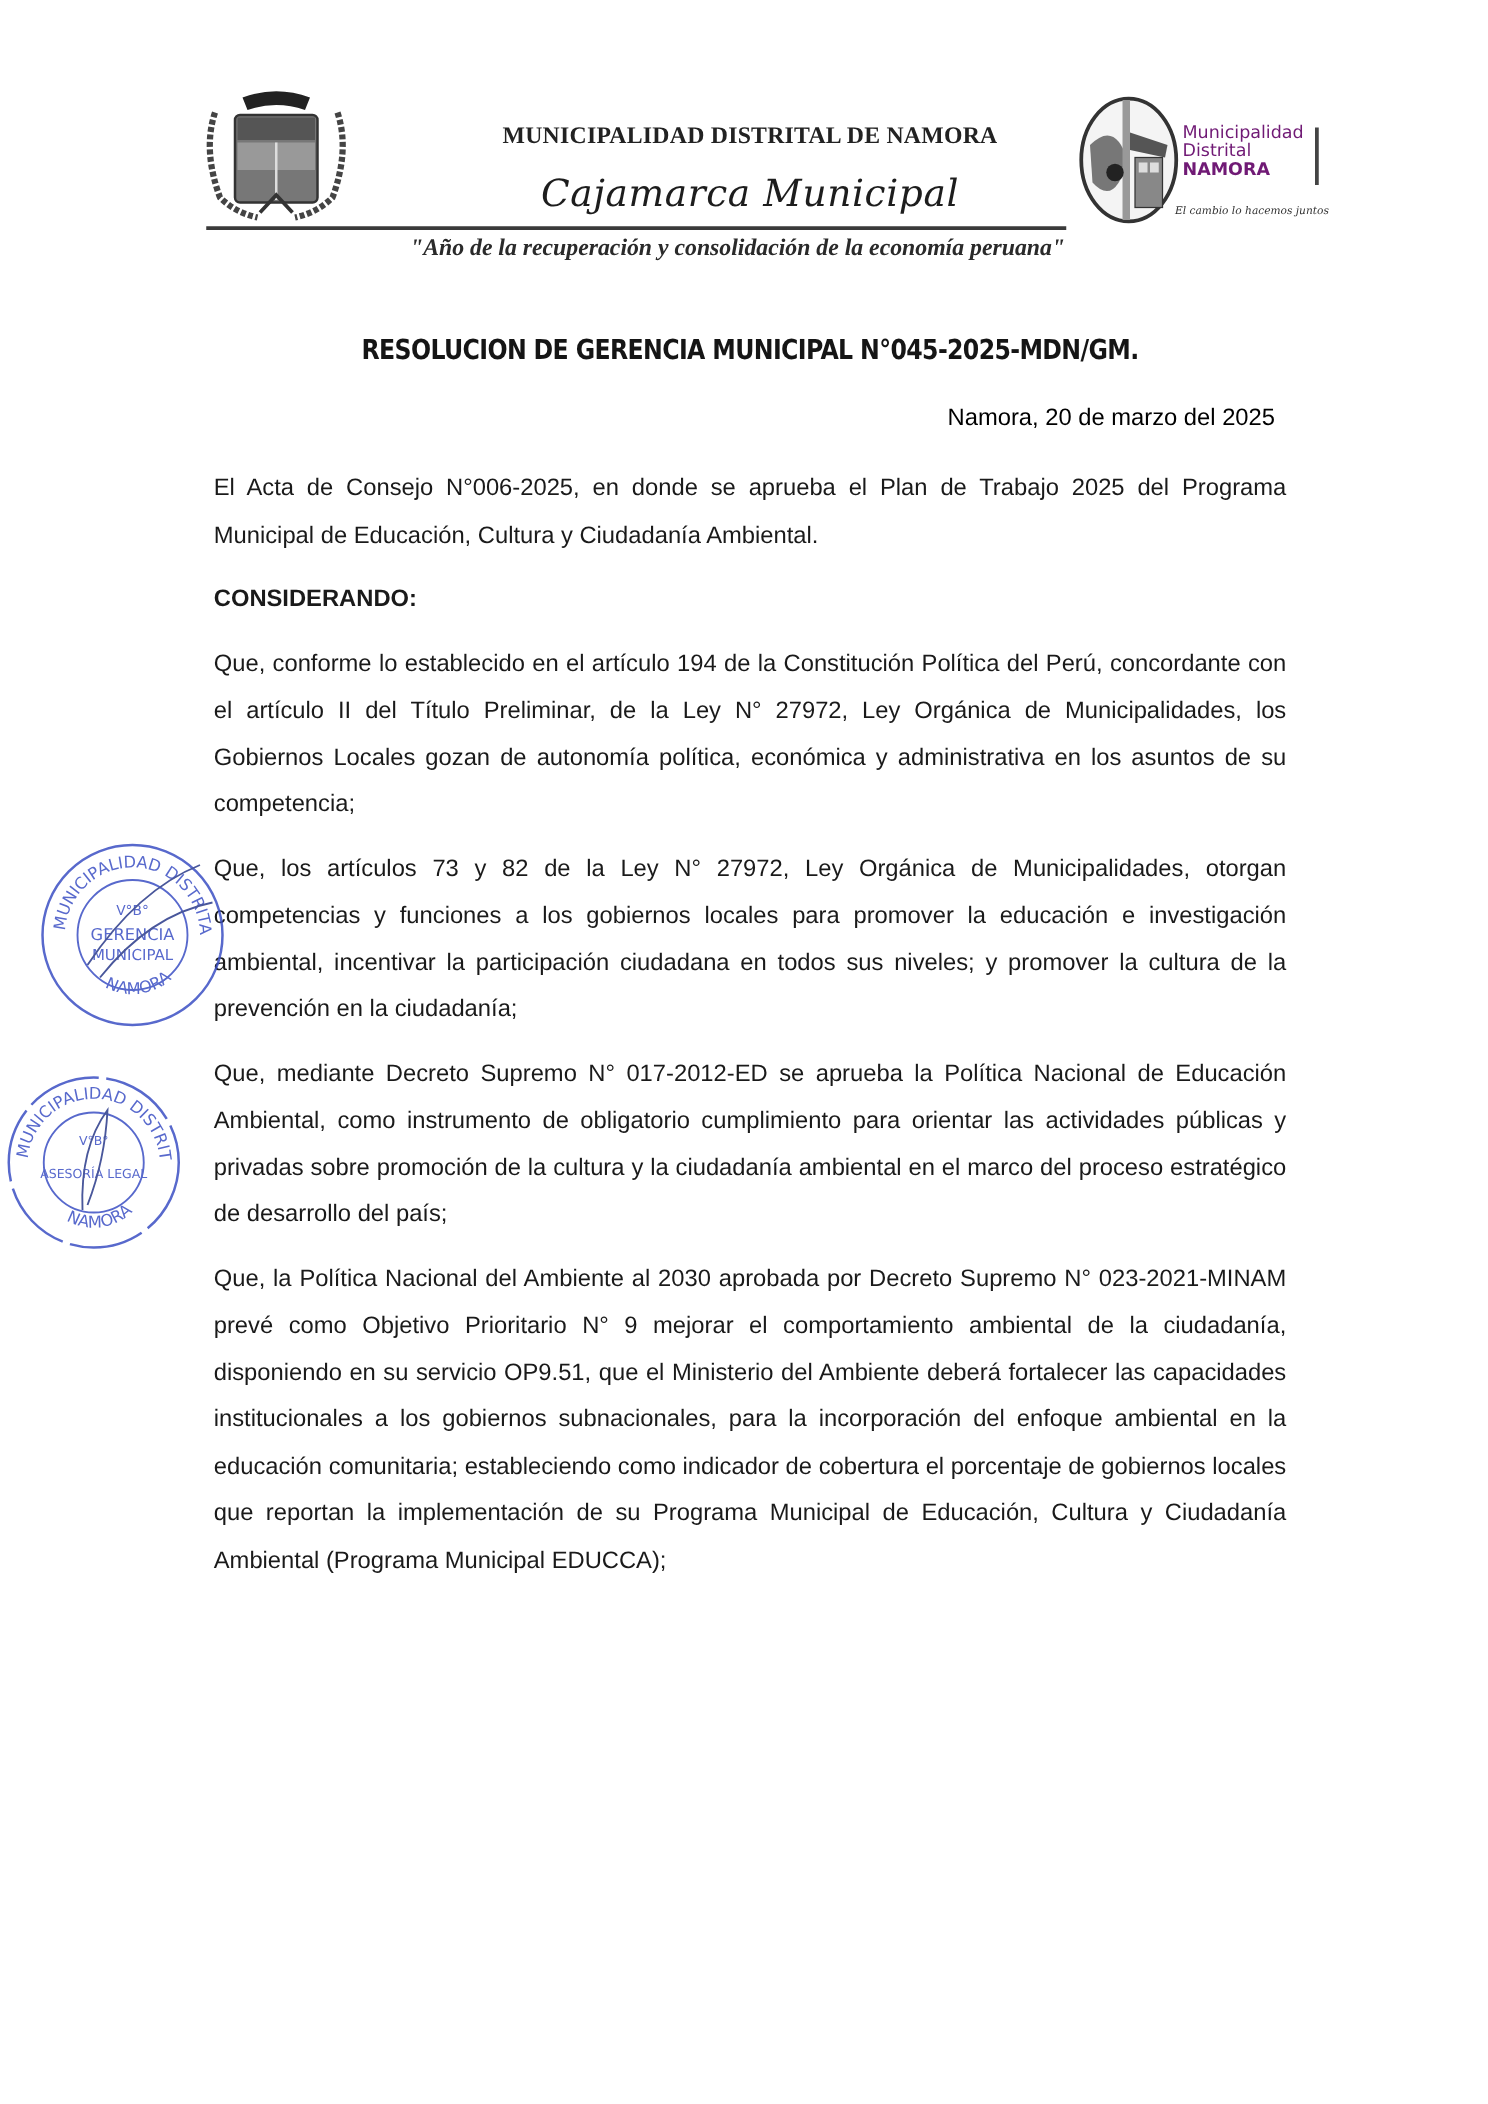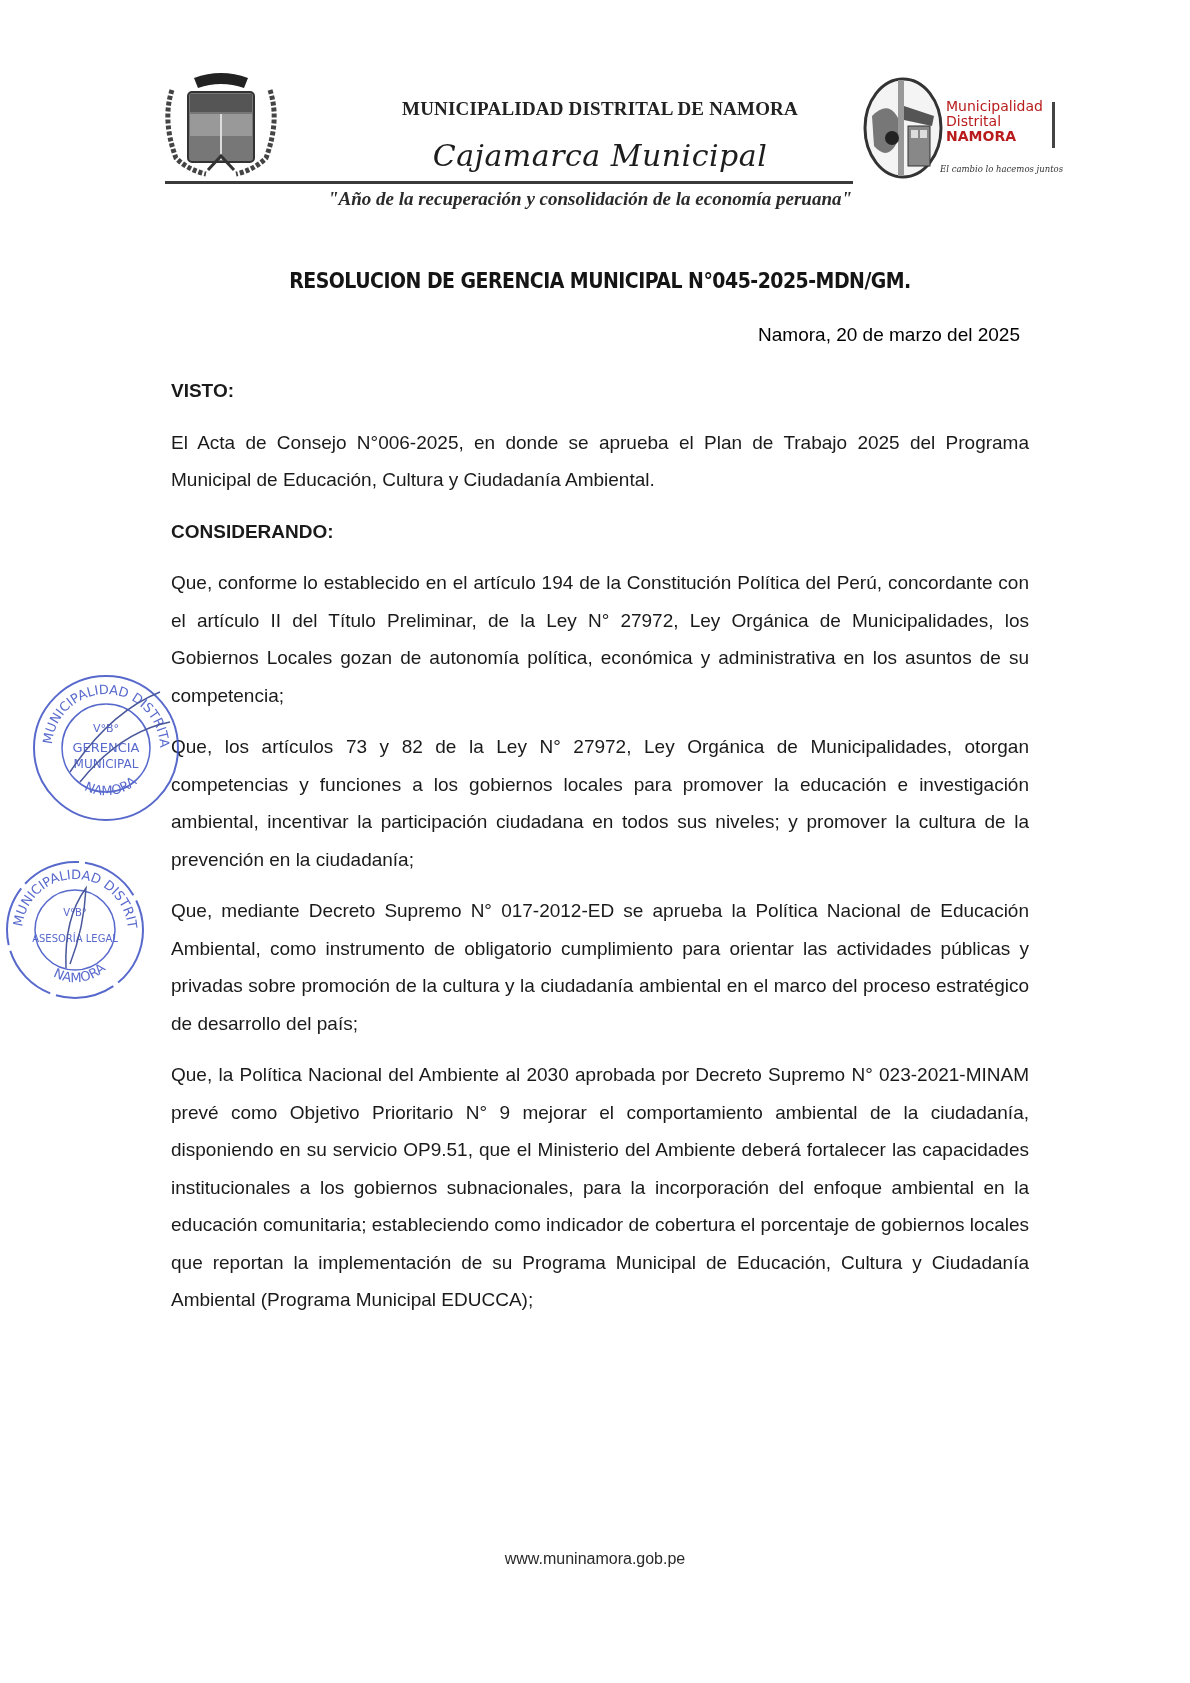--- a/index.html
+++ b/index.html
@@ -7,21 +7,21 @@
   .abs { position:absolute; }
 
   
   .coat { left:158px; top:70px; width:126px; height:108px; }
   .hdr-title { left:380px; top:98px; width:440px; text-align:center; font-family:"Liberation Serif", "DejaVu Serif", serif; font-weight:bold; font-size:19px; letter-spacing:0.2px; color:#222; }
   .hdr-sub { left:380px; top:138px; width:440px; text-align:center; font-family:"DejaVu Serif", "Liberation Serif", serif; font-style:italic; font-size:30px; color:#1d1d1d; letter-spacing:0.5px; }
   .hdr-rule { left:165px; top:181px; width:688px; height:3px; background:#3a3a3a; }
   .hdr-motto { left:240px; top:188px; width:700px; text-align:center; font-family:"Liberation Serif", "DejaVu Serif", serif; font-style:italic; font-weight:bold; font-size:19px; color:#2a2a2a; }
 
   .logo-right { left:862px; top:76px; width:82px; height:104px; }
-  .logo-text { left:946px; top:99px; font-family:"DejaVu Sans", sans-serif; font-size:14px; line-height:15px; color:#b91c1c; }
+  .logo-text { left:946px; top:99px; font-family:"DejaVu Sans", sans-serif; font-size:14px; line-height:15px; color:#701a75; }
   .logo-text .strong { font-weight:bold; }
   .logo-bar { left:1052px; top:102px; width:3px; height:46px; background:#444; }
   .logo-tag { left:940px; top:164px; font-family:"DejaVu Serif", serif; font-style:italic; font-size:8.5px; color:#333; }
 
   
   .doc-title { left:150px; top:268px; width:900px; text-align:center; font-family:"DejaVu Sans", sans-serif; font-weight:bold; font-size:22px; letter-spacing:-0.6px; color:#151515; transform:scaleX(0.86); transform-origin:center; }
   .doc-date { right:170px; top:324px; font-size:19px; color:#000000; }
 
   
   .body { left:171px; top:372px; width:858px; font-family:"Liberation Sans", "DejaVu Sans", sans-serif; font-size:19px; line-height:37.5px; color:#1a1a1a; }
@@ -75,21 +75,20 @@
   <div>Distrital</div>
   <div class="strong">NAMORA</div>
 </div>
 <div class="abs logo-bar"></div>
 <div class="abs logo-tag">El cambio lo hacemos juntos</div>
 
 <div class="abs doc-title">RESOLUCION DE GERENCIA MUNICIPAL N°045-2025-MDN/GM.</div>
 <div class="abs doc-date">Namora, 20 de marzo del 2025</div>
 
 <div class="abs body">
-  <div class="section-head">VISTO:</div>
   <p class="para">El Acta de Consejo N°006-2025, en donde se aprueba el Plan de Trabajo 2025 del Programa Municipal de Educación, Cultura y Ciudadanía Ambiental.</p>
   <div class="section-head">CONSIDERANDO:</div>
   <p class="para">Que, conforme lo establecido en el artículo 194 de la Constitución Política del Perú, concordante con el artículo II del Título Preliminar, de la Ley N° 27972, Ley Orgánica de Municipalidades, los Gobiernos Locales gozan de autonomía política, económica y administrativa en los asuntos de su competencia;</p>
   <p class="para">Que, los artículos 73 y 82 de la Ley N° 27972, Ley Orgánica de Municipalidades, otorgan competencias y funciones a los gobiernos locales para promover la educación e investigación ambiental, incentivar la participación ciudadana en todos sus niveles; y promover la cultura de la prevención en la ciudadanía;</p>
   <p class="para">Que, mediante Decreto Supremo N° 017-2012-ED se aprueba la Política Nacional de Educación Ambiental, como instrumento de obligatorio cumplimiento para orientar las actividades públicas y privadas sobre promoción de la cultura y la ciudadanía ambiental en el marco del proceso estratégico de desarrollo del país;</p>
   <p class="para">Que, la Política Nacional del Ambiente al 2030 aprobada por Decreto Supremo N° 023-2021-MINAM prevé como Objetivo Prioritario N° 9 mejorar el comportamiento ambiental de la ciudadanía, disponiendo en su servicio OP9.51, que el Ministerio del Ambiente deberá fortalecer las capacidades institucionales a los gobiernos subnacionales, para la incorporación del enfoque ambiental en la educación comunitaria; estableciendo como indicador de cobertura el porcentaje de gobiernos locales que reportan la implementación de su Programa Municipal de Educación, Cultura y Ciudadanía Ambiental (Programa Municipal EDUCCA);</p>
 </div>
 
 <div class="abs stamp stamp1">
   <svg width="152" height="152" viewBox="0 0 152 152">
@@ -118,14 +117,13 @@
     <circle cx="71" cy="72" r="40" fill="none" stroke="#3b4fc4" stroke-width="1.5"></circle>
     <text font-family="DejaVu Sans, sans-serif" font-size="13" fill="#3b4fc4"><textPath href="#arcTop2" startOffset="3%">MUNICIPALIDAD DISTRITAL</textPath></text>
     <text font-family="DejaVu Sans, sans-serif" font-size="13" fill="#3b4fc4"><textPath href="#arcBot2" startOffset="28%">NAMORA</textPath></text>
     <text x="71" y="58" text-anchor="middle" font-family="DejaVu Sans, sans-serif" font-size="10" fill="#3b4fc4">V°B°</text>
     <text x="71" y="84" text-anchor="middle" font-family="DejaVu Sans, sans-serif" font-size="10" fill="#3b4fc4">ASESORÍA LEGAL</text>
     <path d="M62 110 Q60 60 82 30 Q80 70 66 106" fill="none" stroke="#2a3a8a" stroke-width="1.5"></path>
   </svg>
 </div>
 
 <div class="abs footer">
-  <div>www.muninamora.gob.pe</div>
 </div>
 
 </body></html>

